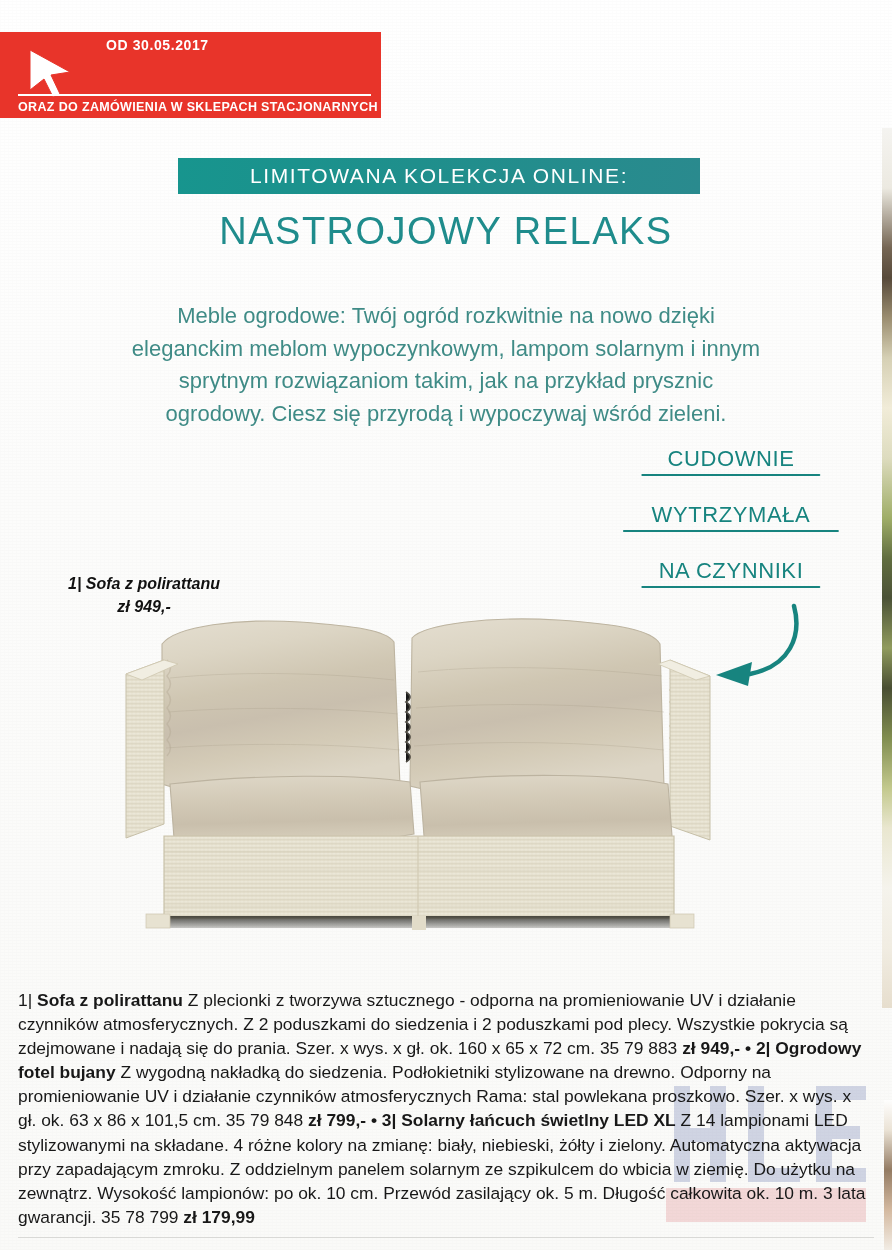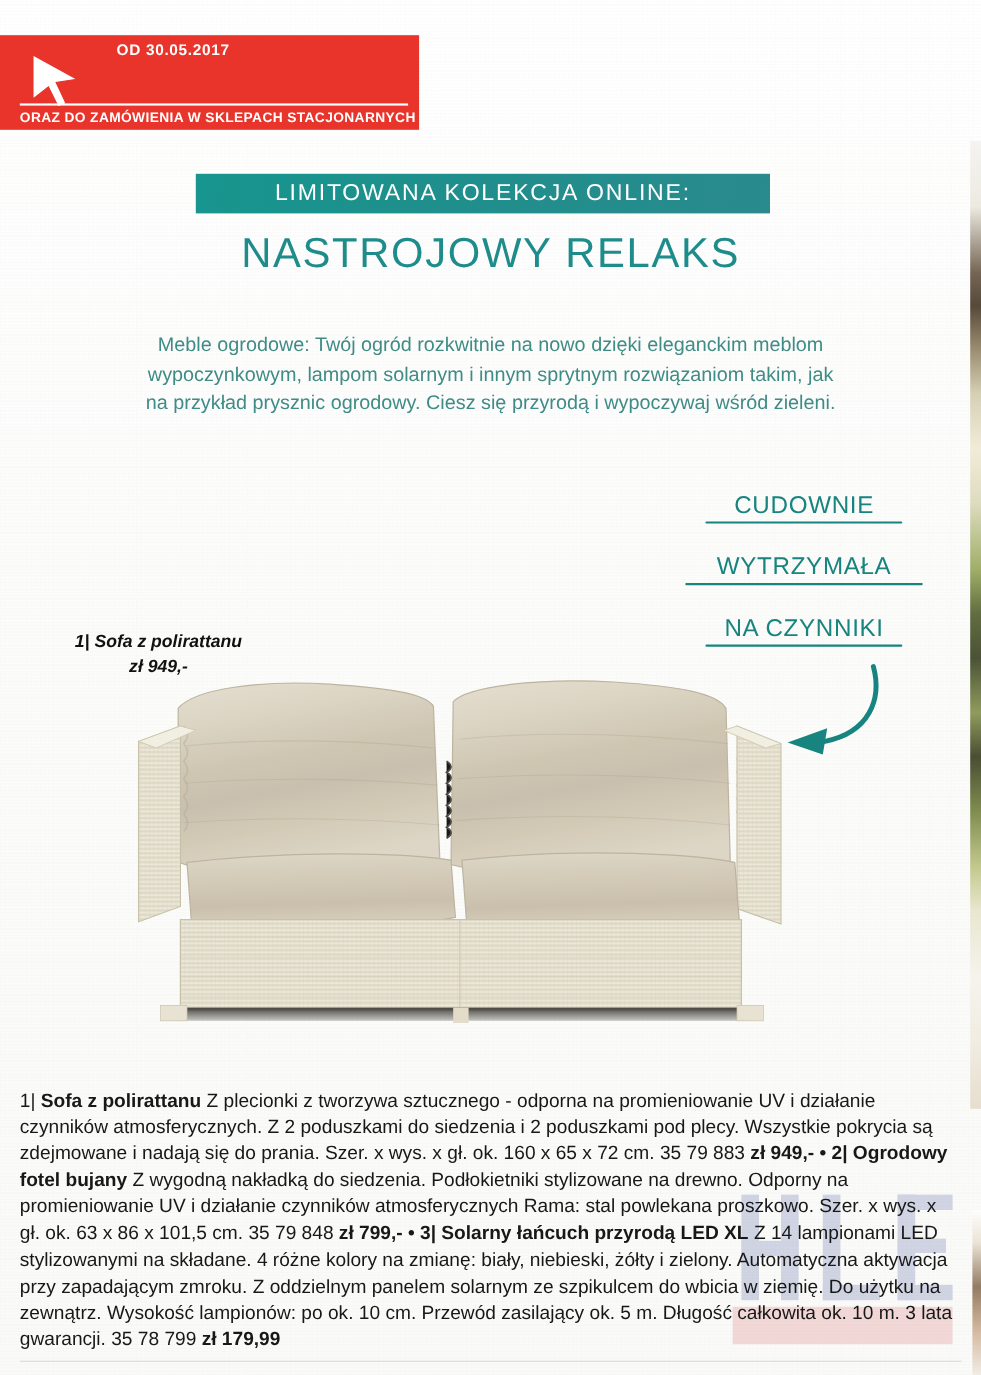--- a/index.html
+++ b/index.html
@@ -155,21 +155,21 @@
   }
 
   
   .intro {
     position: absolute;
     left: 128px;
     top: 300px;
     width: 636px;
     text-align: center;
     color: #3f8b86;
-    font-size: 18px;
+    font-size: 22px;
     line-height: 1.48;
   }
 
   
   .callout {
     position: absolute;
     right: 46px;
     top: 448px;
     width: 230px;
     text-align: center;
@@ -408,18 +408,18 @@
   <b>Sofa z polirattanu</b>
   <span>Z plecionki z tworzywa sztucznego - odporna na promieniowanie UV i działanie czynników atmosferycznych. Z 2 poduszkami do siedzenia i 2 poduszkami pod plecy. Wszystkie pokrycia są zdejmowane i nadają się do prania. Szer. x wys. x gł. ok. 160 x 65 x 72 cm. 35 79 883</span>
   <b>zł 949,-</b>
   <b>•</b>
   <b>2|</b>
   <b>Ogrodowy fotel bujany</b>
   <span>Z wygodną nakładką do siedzenia. Podłokietniki stylizowane na drewno. Odporny na promieniowanie UV i działanie czynników atmosferycznych  Rama: stal powlekana proszkowo. Szer. x wys. x gł. ok. 63 x 86 x 101,5 cm. 35 79 848</span>
   <b>zł 799,-</b>
   <b>•</b>
   <b>3|</b>
-  <b>Solarny łańcuch przyrodą LED XL</b>
+  <b>Solarny łańcuch świetlny LED XL</b>
   <span>Z 14 lampionami LED stylizowanymi na składane. 4 różne kolory na zmianę: biały, niebieski, żółty i zielony. Automatyczna aktywacja przy zapadającym zmroku. Z oddzielnym panelem solarnym ze szpikulcem do wbicia w ziemię. Do użytku na zewnątrz. Wysokość lampionów: po ok. 10 cm. Przewód zasilający ok. 5 m. Długość całkowita ok. 10 m. 3 lata gwarancji. 35 78 799</span>
   <b>zł 179,99</b>
 </div>
 
 <div class="bottom-rule"></div>
 
 </body></html>

